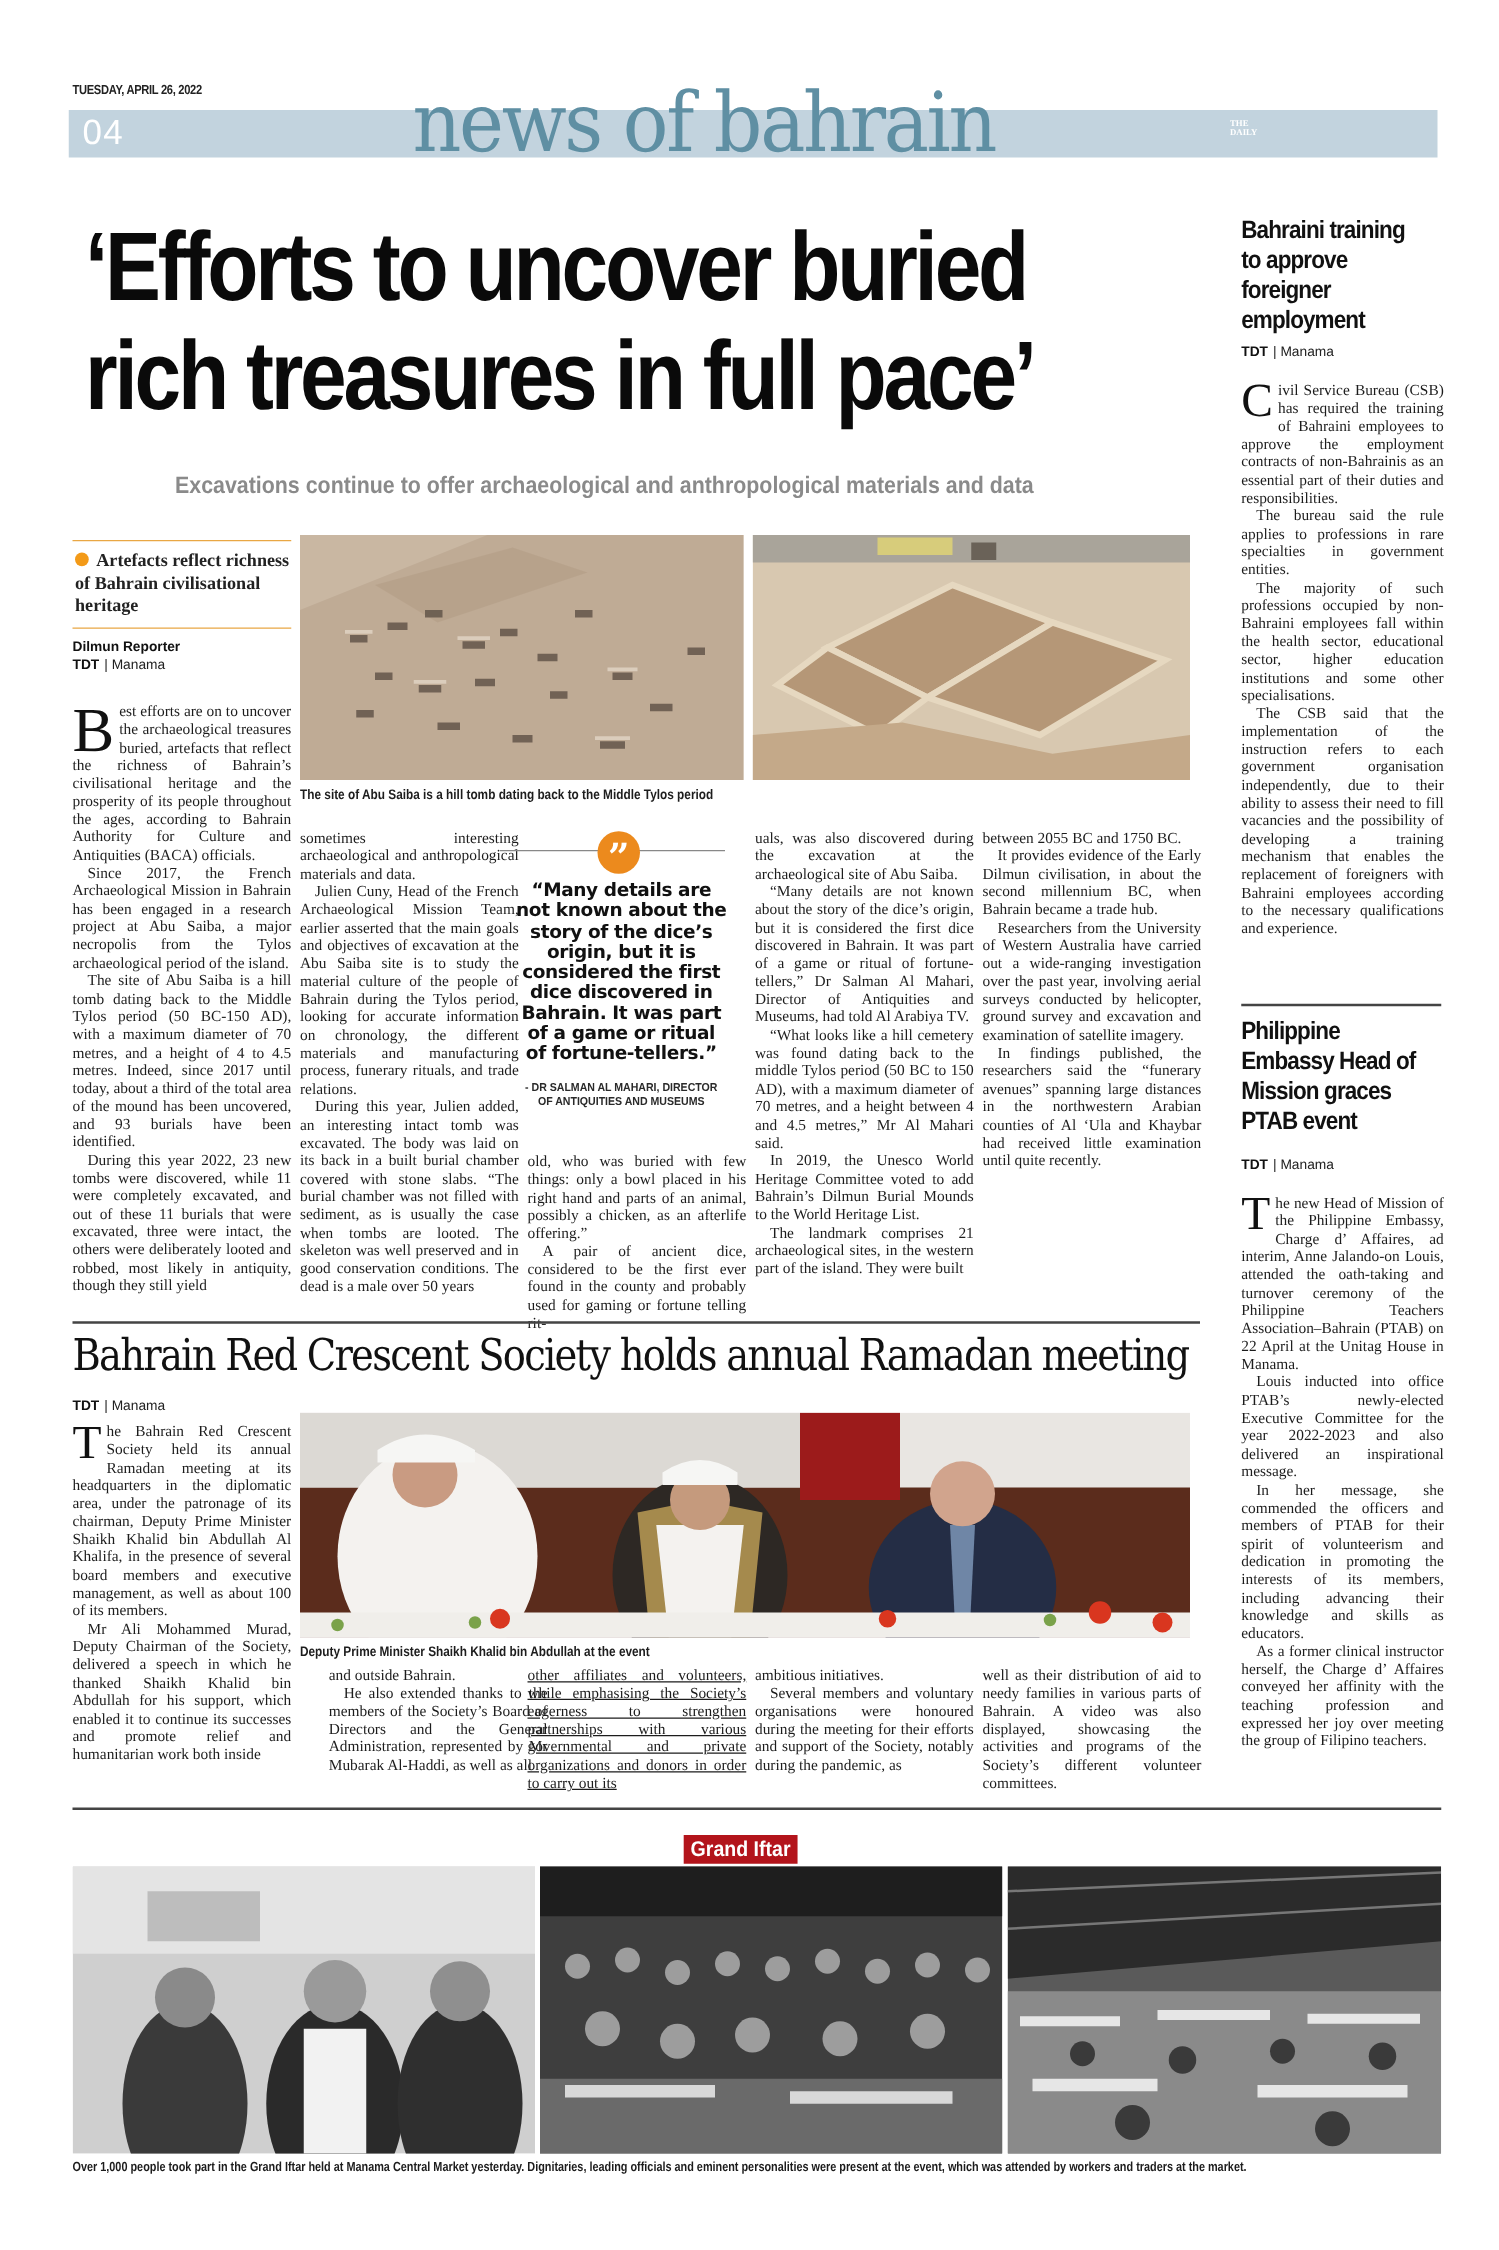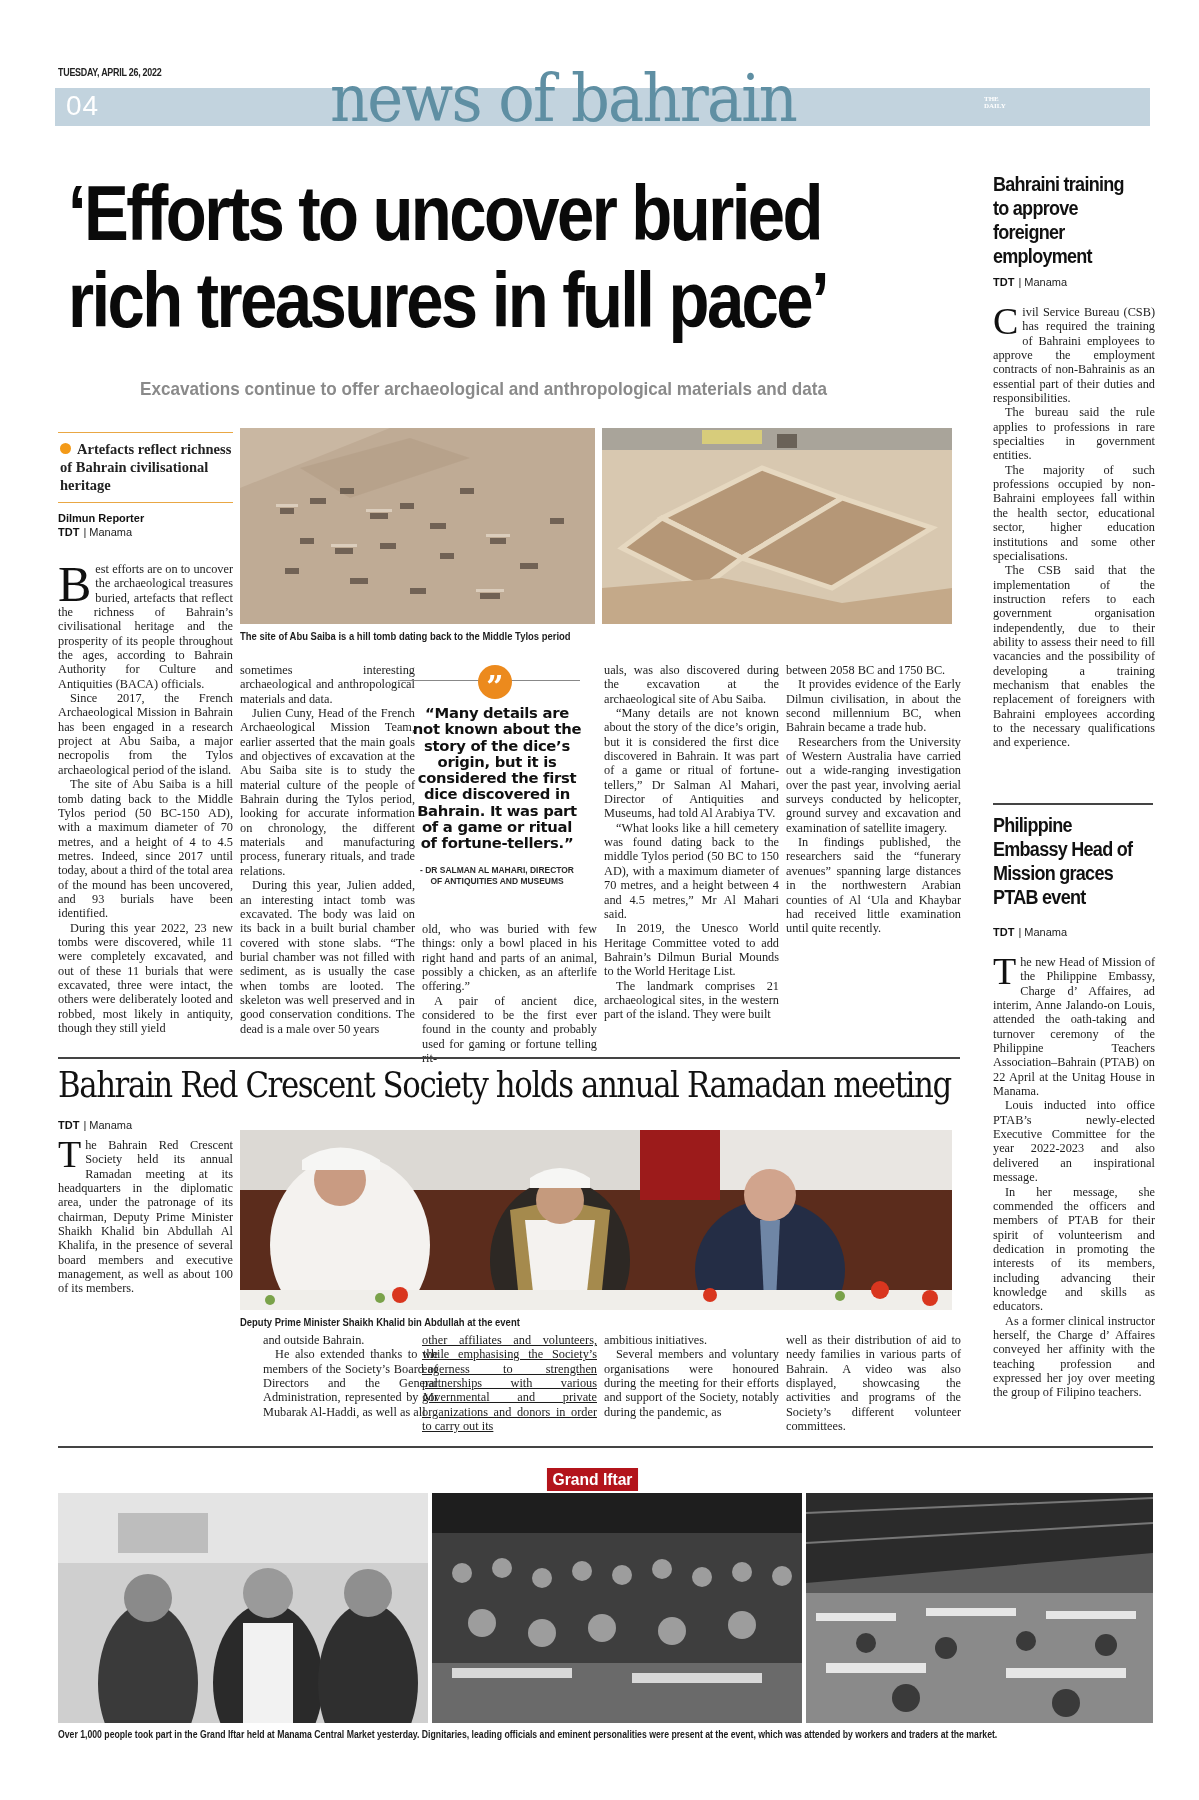--- a/index.html
+++ b/index.html
@@ -153,21 +153,21 @@
   <p>A pair of ancient dice, considered to be the first ever found in the county and probably used for gaming or fortune telling rit-</p>
 </div>
 <div class="col" style="left:604px; top:663px; width:175px;">
   <p class="first">uals, was also discovered during the excavation at the archaeological site of Abu Saiba.</p>
   <p>“Many details are not known about the story of the dice’s origin, but it is considered the first dice discovered in Bahrain. It was part of a game or ritual of fortune-tellers,” Dr Salman Al Mahari, Director of Antiquities and Museums, had told Al Arabiya TV.</p>
   <p>“What looks like a hill cemetery was found dating back to the middle Tylos period (50 BC to 150 AD), with a maximum diameter of 70 metres, and a height between 4 and 4.5 metres,” Mr Al Mahari said.</p>
   <p>In 2019, the Unesco World Heritage Committee voted to add Bahrain’s Dilmun Burial Mounds to the World Heritage List.</p>
   <p>The landmark comprises 21 archaeological sites, in the western part of the island. They were built</p>
 </div>
 <div class="col" style="left:786px; top:663px; width:175px;">
-  <p class="first">between 2058 BC and 1750 BC.</p>
+  <p class="first">between 2055 BC and 1750 BC.</p>
   <p>It provides evidence of the Early Dilmun civilisation, in about the second millennium BC, when Bahrain became a trade hub.</p>
   <p>Researchers from the University of Western Australia have carried out a wide-ranging investigation over the past year, involving aerial surveys conducted by helicopter, ground survey and excavation and examination of satellite imagery.</p>
   <p>In findings published, the researchers said the “funerary avenues” spanning large distances in the northwestern Arabian counties of Al ‘Ula and Khaybar had received little examination until quite recently.</p>
 </div>
 
 <div class="rule" style="left:58px; top:1057px; width:902px; height:2px;"></div>
 
 <div class="side-head" style="top:172px;">Bahraini training to approve foreigner employment</div>
 <div class="abs" style="left:993px; top:272px;"><span class="byline-strong">TDT</span> <span class="byline">| Manama</span></div>
 <div class="col" style="left:993px; top:305px; width:162px;">
@@ -219,20 +219,21 @@
         <circle cx="140" cy="168" r="5"></circle>
         <circle cx="600" cy="166" r="5"></circle>
         <circle cx="30" cy="170" r="5"></circle>
       </g>
   </svg>
 </div>
 <div class="caption" style="left:240px; top:1316px;">Deputy Prime Minister Shaikh Khalid bin Abdullah at the event</div>
 
 <div class="col" style="left:58px; top:1138px; width:175px;">
   <p class="first"><span class="dropcap sm">T</span><span>he Bahrain Red Crescent Society held its annual Ramadan meeting at its headquarters in the diplomatic area, under the patronage of its chairman, Deputy Prime Minister Shaikh Khalid bin Abdullah Al Khalifa, in the presence of several board members and executive management, as well as about 100 of its members.</span></p>
+  <p>Mr Ali Mohammed Murad, Deputy Chairman of the Society, delivered a speech in which he thanked Shaikh Khalid bin Abdullah for his support, which enabled it to continue its successes and promote relief and humanitarian work both inside</p>
 </div>
 <div class="col" style="left:251px; top:1333px; width:175px;margin-left:12px;">
   <p class="first">and outside Bahrain.</p>
   <p>He also extended thanks to the members of the Society’s Board of Directors and the General Administration, represented by Mr Mubarak Al-Haddi, as well as all</p>
 </div>
 <div class="col" style="left:422px; top:1333px; width:175px;text-decoration:underline;">
   <p class="first">other affiliates and volunteers, while emphasising the Society’s eagerness to strengthen partnerships with various governmental and private organizations and donors in order to carry out its</p>
 </div>
 <div class="col" style="left:604px; top:1333px; width:175px;">
   <p class="first">ambitious initiatives.</p>

